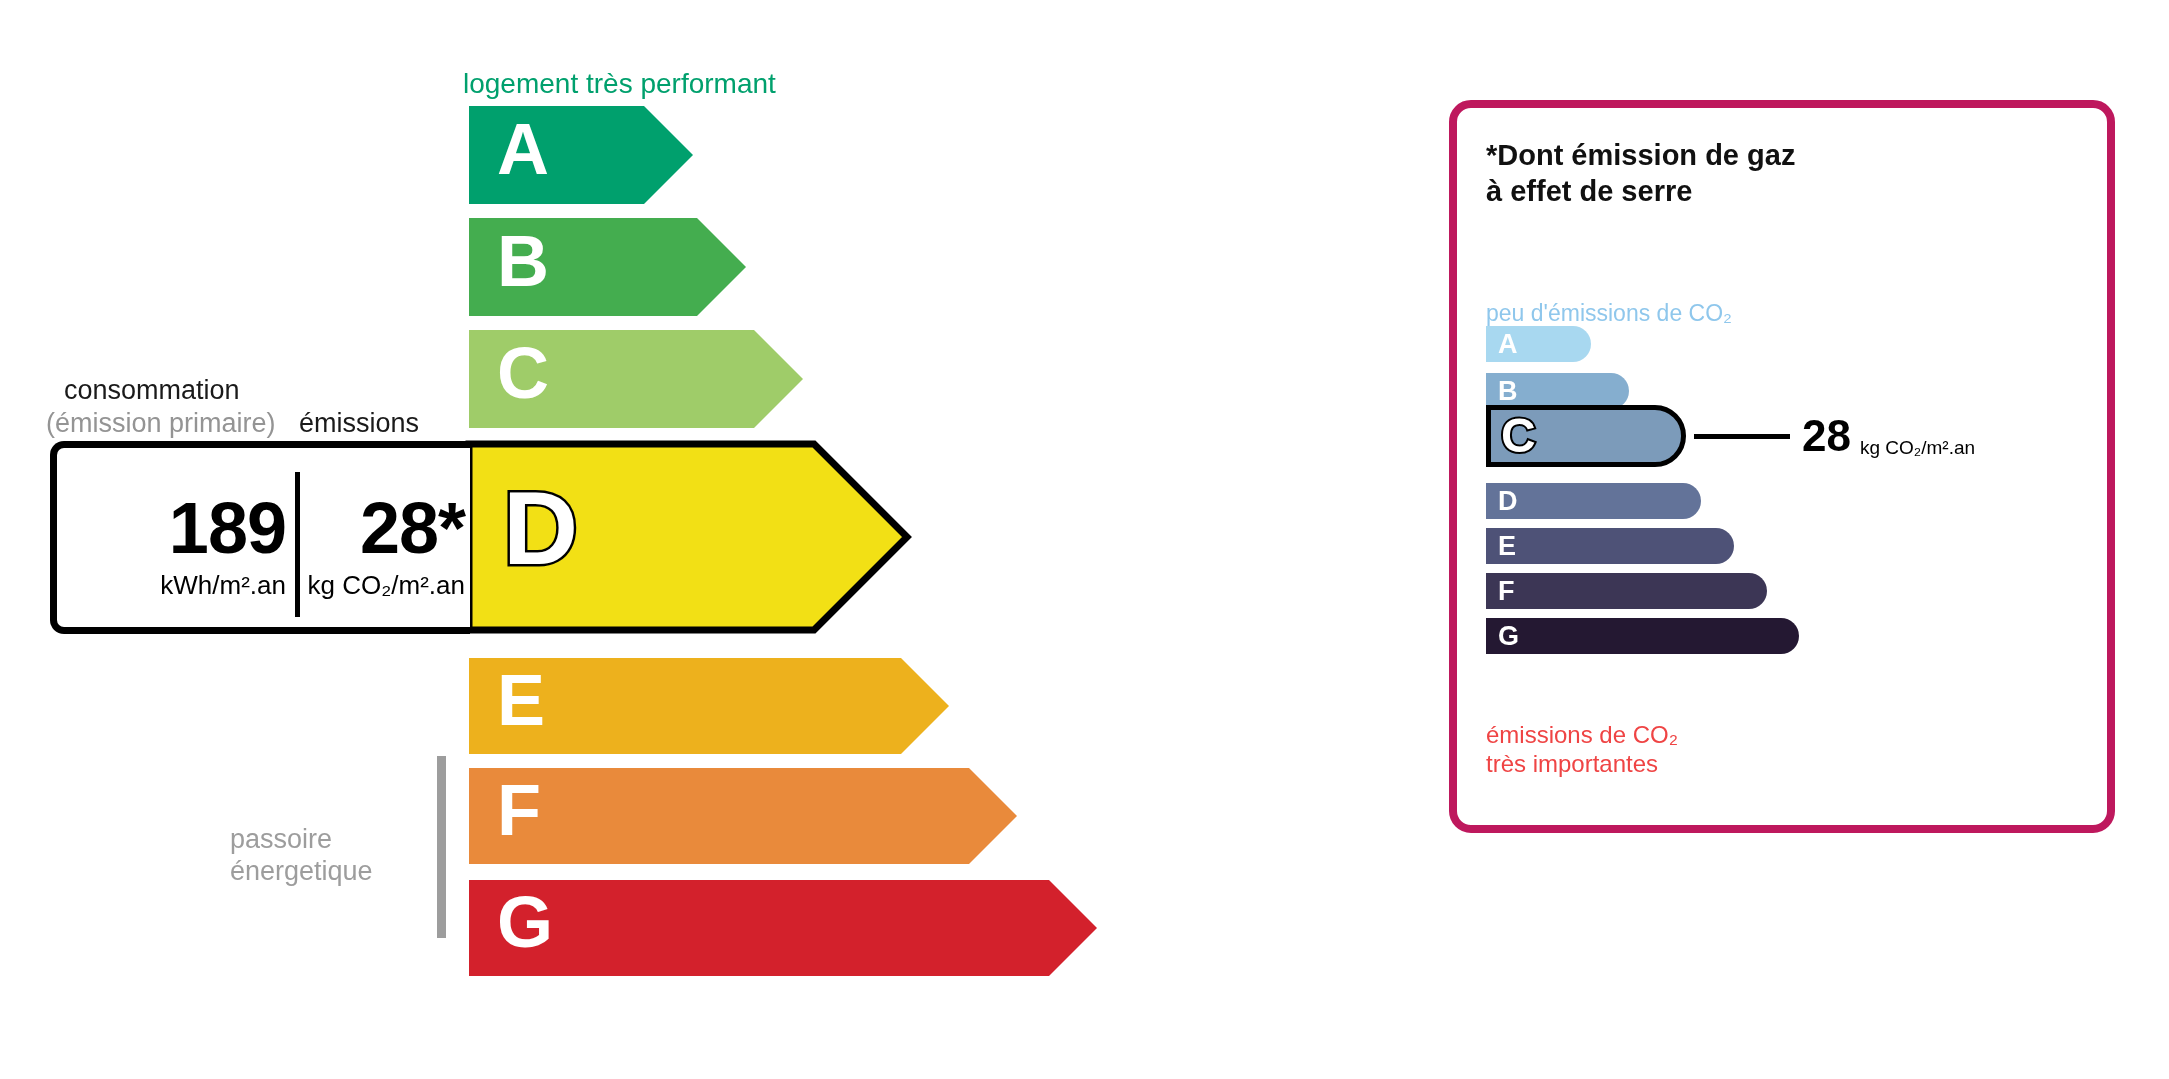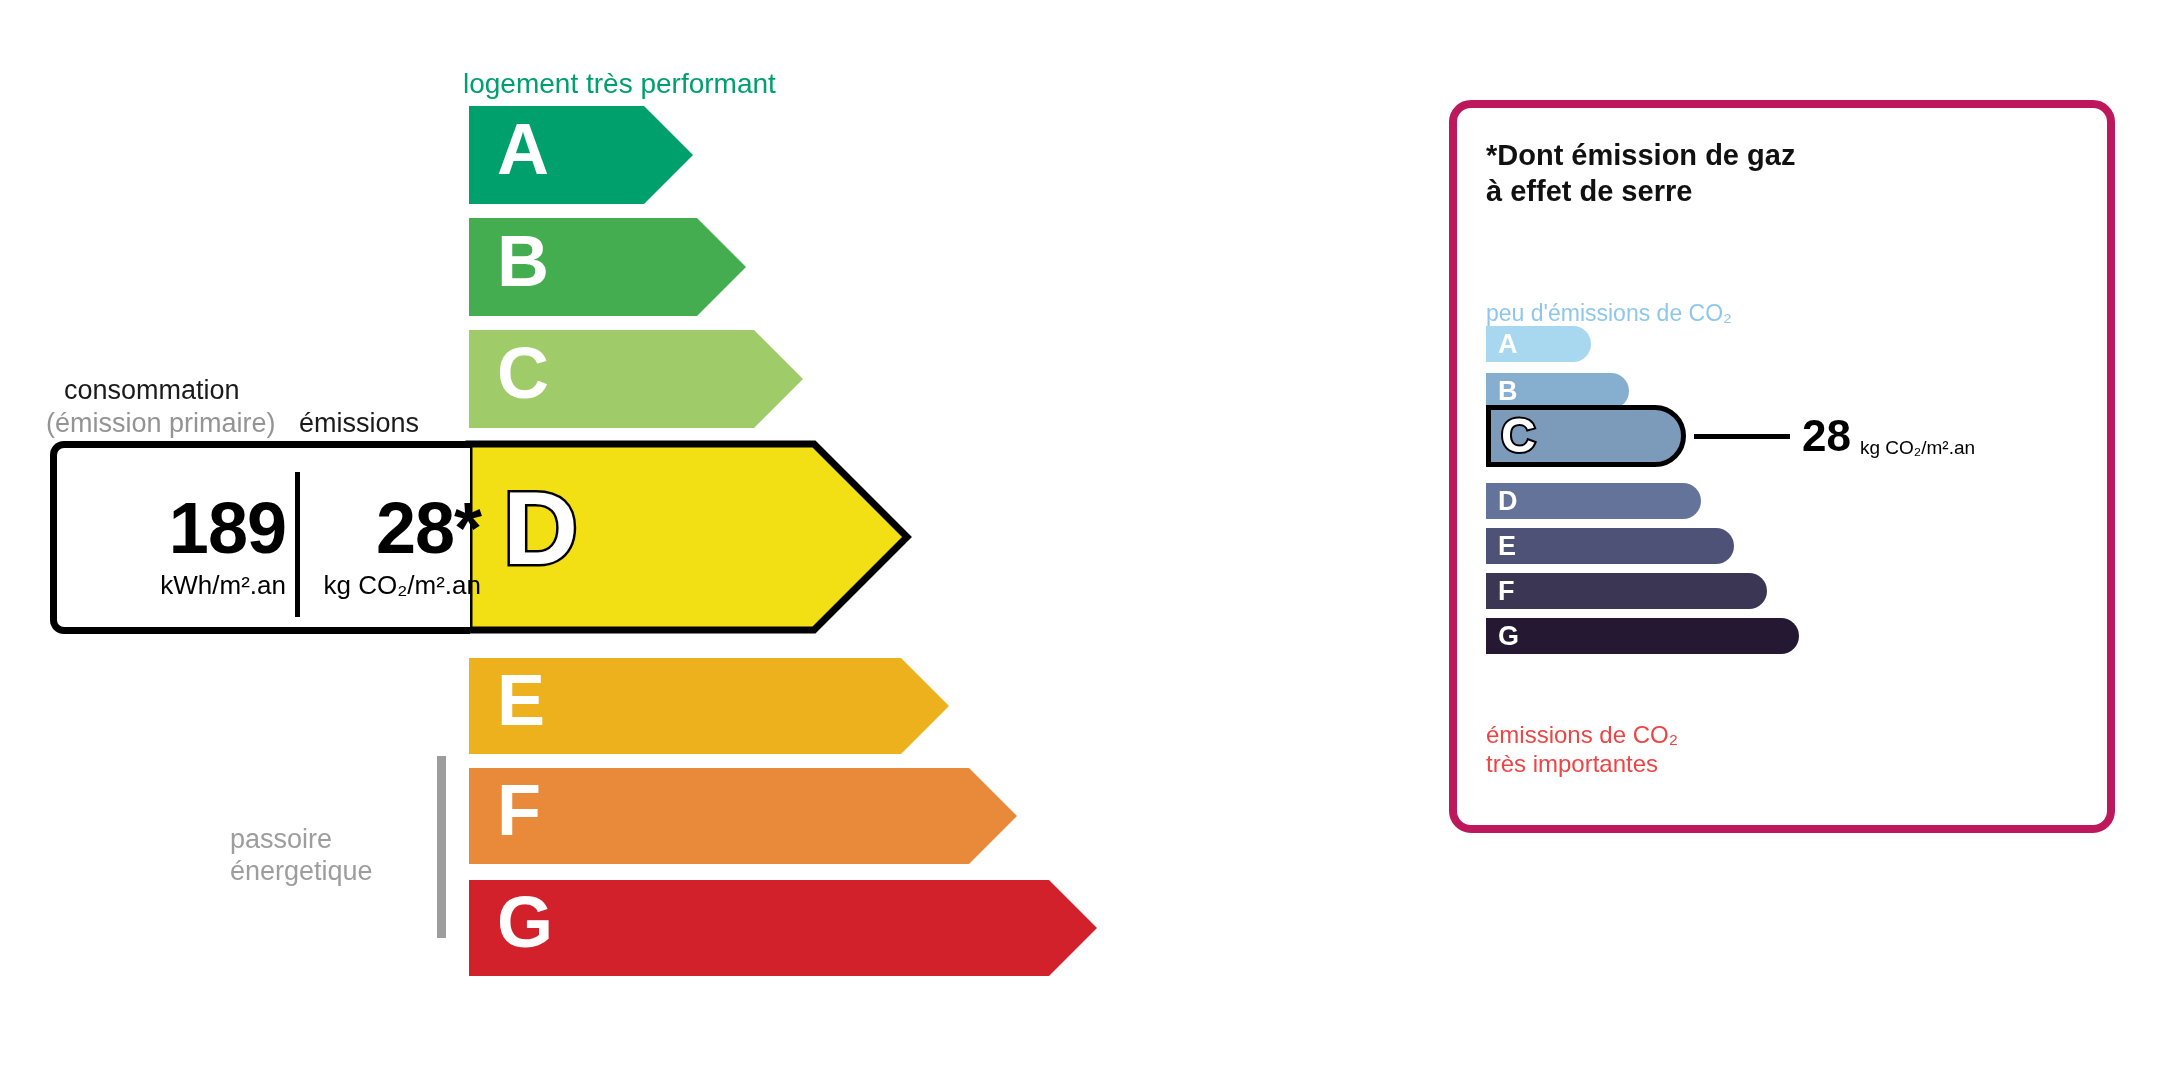--- a/index.html
+++ b/index.html
@@ -57,21 +57,21 @@
     width:420px;height:193px;
     border:7px solid #000000;border-right:0;
     border-radius:14px 0 0 14px;
     background:#ffffff;
     box-sizing:border-box;
   }
   .val-cell{position:absolute;text-align:right;}
   .val-num{font-size:72px;font-weight:bold;color:#000;line-height:1;letter-spacing:-1px;}
   .val-unit{font-size:26px;color:#000;margin-top:6px;}
   #cell-conso{left:14px;top:44px;width:215px;}
-  #cell-emis{left:243px;top:44px;width:165px;padding-left:16px;}
+  #cell-emis{left:243px;top:44px;width:165px;}
   #value-divider{
     position:absolute;left:238px;top:24px;width:5px;height:145px;background:#000;
   }
 
   
   #passoire-bar{
     position:absolute;left:437px;top:744px;width:9px;height:182px;background:#9d9d9d;
   }
   #passoire-label{
     position:absolute;left:230px;top:812px;width:190px;

